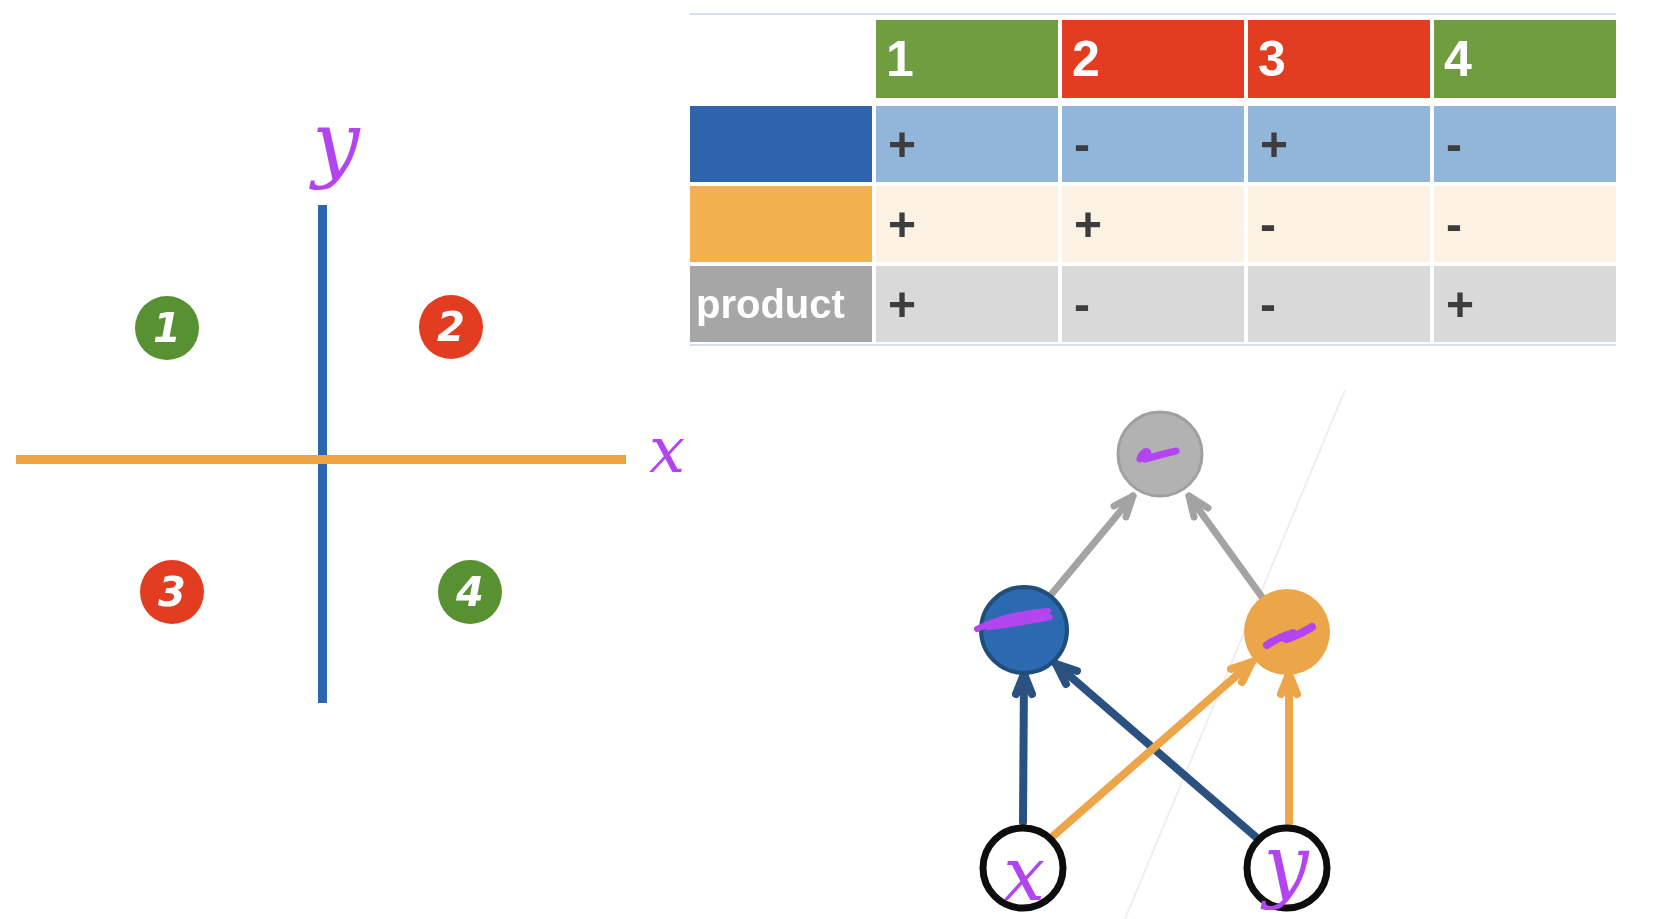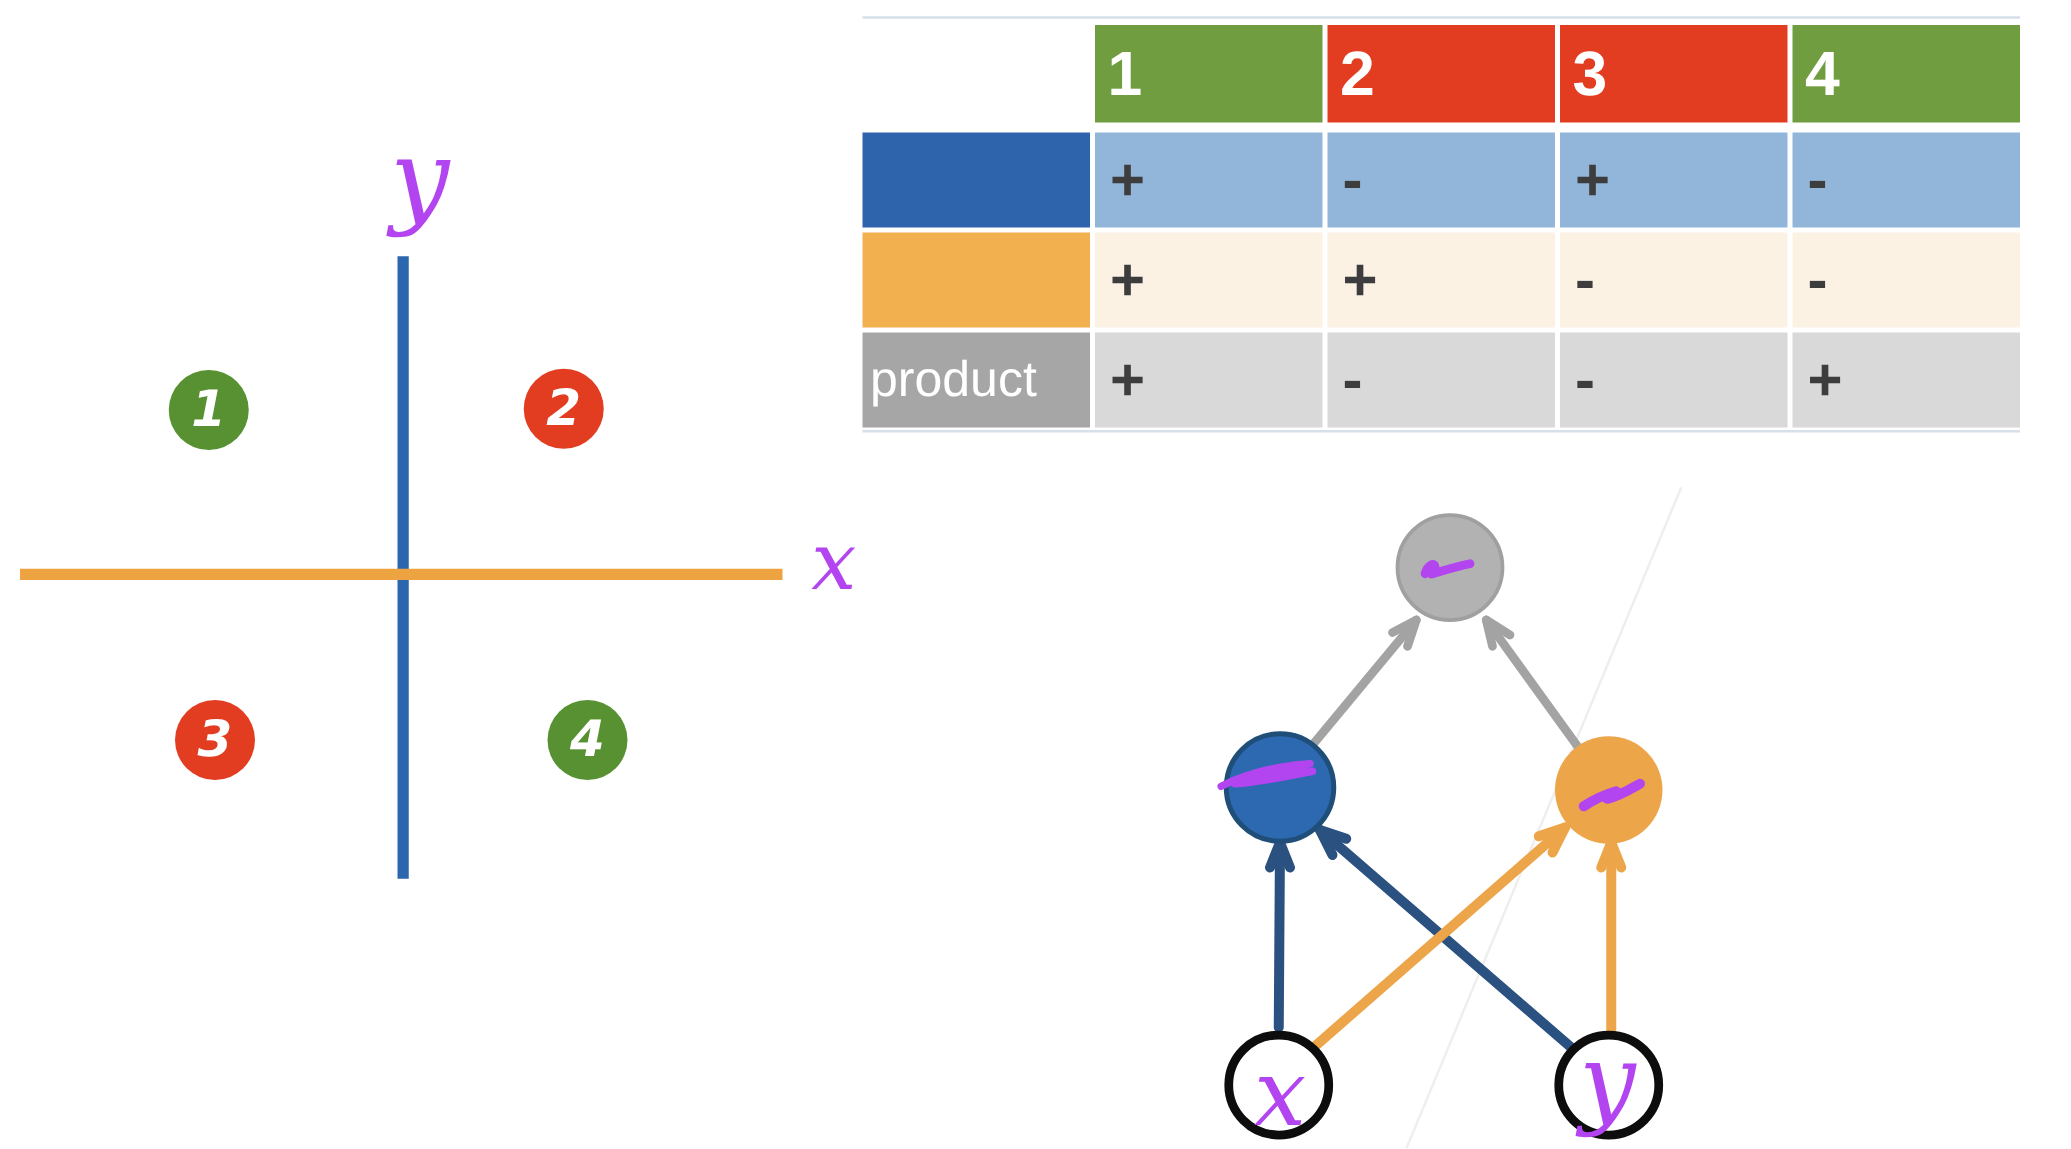--- a/index.html
+++ b/index.html
@@ -43,21 +43,21 @@
   .hcell{
     display:flex;align-items:center;padding-left:10px;
     color:#ffffff;font-size:50px;font-weight:bold;
   }
   .hcell.green{background:#6f9d3f;}
   .hcell.red{background:#e23c21;}
   .hcell.empty{background:transparent;}
   .swatch.blue{background:#2e64ab;}
   .swatch.orange{background:#f2b04e;}
   .rowhead.gray{
-    background:#a6a6a6;color:#ffffff;font-size:40px;font-weight:normal;
+    background:#a6a6a6;color:#ffffff;font-size:40px;font-weight:bold;
     display:flex;align-items:center;padding-left:6px;
   }
   .cell{
     display:flex;align-items:center;padding-left:12px;
     font-size:48px;font-weight:bold;color:#3d3d3d;
   }
   .cell.r1{background:#92b6d9;}
   .cell.r2{background:#fbf2e4;}
   .cell.r3{background:#d9d9d9;}
 

